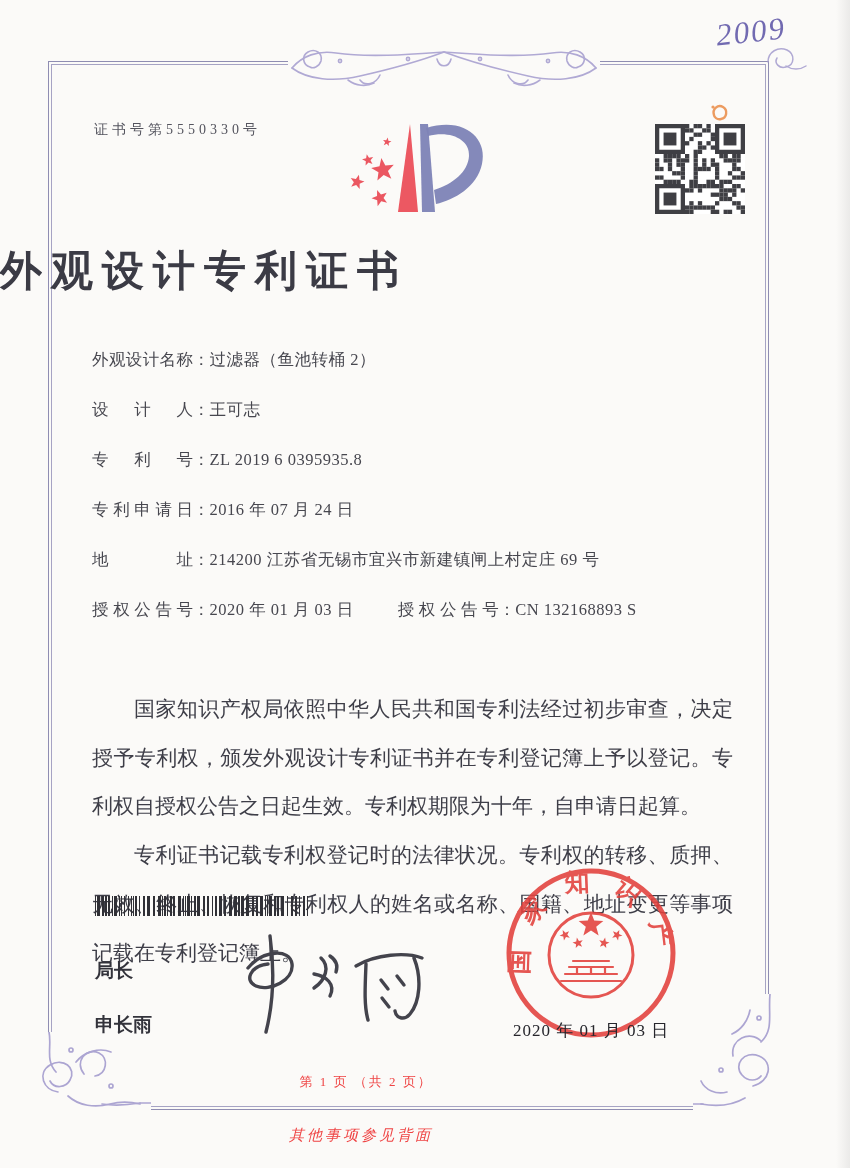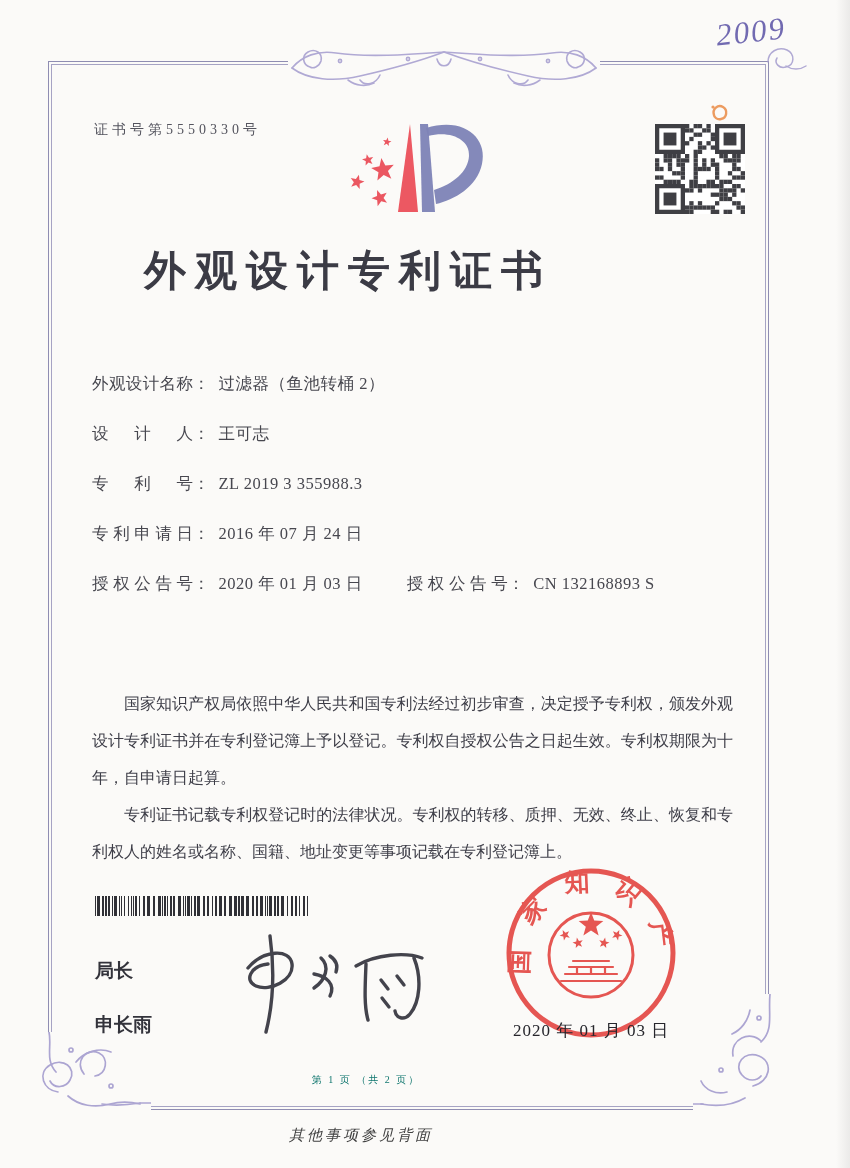--- a/index.html
+++ b/index.html
@@ -19,46 +19,46 @@
   .ornament{position:absolute;}
   
   .cert-no{position:absolute;left:94px;top:121px;font-size:14px;
     letter-spacing:4px;color:#54545e;}
   .handwritten{position:absolute;left:716px;top:14px;font-size:31px;
     color:#5a51a5;font-style:italic;transform:rotate(-6deg);
     font-family:"Liberation Serif",serif;letter-spacing:2px;opacity:.85;}
   .logo{position:absolute;left:336px;top:112px;}
   .qr{position:absolute;left:655px;top:124px;}
   .ink-smudge{position:absolute;left:704px;top:101px;}
-  .doc-title{position:absolute;left:0;width:696px;top:243px;text-align:center;
+  .doc-title{position:absolute;left:0;width:696px;top:243px;
     font-size:42px;font-weight:bold;letter-spacing:9px;color:#3b3b45;}
   
   .fields{position:absolute;left:92px;top:349px;width:660px;font-size:16.5px;color:#47474f;}
   .field-row{height:50px;white-space:nowrap;}
-  .field-label{display:inline-block;width:101px;text-align:justify;text-align-last:justify;margin-top:24px;}
+  .field-label{display:inline-block;width:101px;text-align:justify;text-align-last:justify;}
   .field-colon{display:inline-block;}
-  .field-value{margin-left:9px;letter-spacing:.5px;}
+  .field-value{letter-spacing:.5px;}
   .grant-gap{display:inline-block;width:44px;}
   
   .body-text{position:absolute;left:92px;top:685px;width:641px;
-    font-size:16px;line-height:2.32;color:#3e3e48;text-align:justify;}
+    font-size:21px;line-height:2.32;color:#3e3e48;text-align:justify;}
   .body-text p{margin:0;text-indent:2em;}
   
   .barcode{position:absolute;left:95px;top:896px;}
   .officer{position:absolute;left:95px;top:958px;font-size:19px;
     font-weight:bold;color:#33333b;font-family:"Liberation Sans","DejaVu Sans",sans-serif;}
   .officer .name{margin-top:28px;}
   .signature{position:absolute;left:218px;top:930px;}
   .seal{position:absolute;left:503px;top:863px;}
   .seal-date{position:absolute;left:496px;top:1019px;width:190px;text-align:center;
     font-size:17px;color:#26262c;letter-spacing:1px;z-index:5;}
   .page-info{position:absolute;left:0;width:732px;top:1073px;text-align:center;
-    font-size:10px;letter-spacing:2px;color:#0f766e;}
+    font-size:13px;letter-spacing:2px;color:#ef4444;}
   .back-note{position:absolute;left:0;width:722px;top:1126px;text-align:center;
-    font-size:15px;letter-spacing:3px;color:#404040;font-style:italic;}
+    font-size:15px;letter-spacing:3px;color:#ef4444;font-style:italic;}
 </style>
 </head>
 <body>
 
 <div id="page">
 
   <div class="edge-shadow"></div>
 
   <div class="handwritten">2009</div>
 
@@ -295,24 +295,27 @@
   <div class="doc-title">外观设计专利证书</div>
 
   <div class="fields">
     <div class="field-row">
       <span class="field-label">外观设计名称</span><span class="field-colon">：</span><span class="field-value">过滤器（鱼池转桶 2）</span>
     </div>
     <div class="field-row">
       <span class="field-label">设计人</span><span class="field-colon">：</span><span class="field-value">王可志</span>
     </div>
     <div class="field-row">
-      <span class="field-label">专利号</span><span class="field-colon">：</span><span class="field-value">ZL 2019 3 355988.3</span>
+      <span class="field-label">专利号</span><span class="field-colon">：</span><span class="field-value">ZL 2019 6 0395935.8</span>
     </div>
     <div class="field-row">
       <span class="field-label">专利申请日</span><span class="field-colon">：</span><span class="field-value">2016 年 07 月 24 日</span>
+    </div>
+    <div class="field-row">
+      <span class="field-label">地址</span><span class="field-colon">：</span><span class="field-value">214200 江苏省无锡市宜兴市新建镇闸上村定庄 69 号</span>
     </div>
     <div class="field-row">
       <span class="field-label">授权公告号</span><span class="field-colon">：</span><span class="field-value">2020 年 01 月 03 日</span><span class="grant-gap"></span><span class="field-label">授权公告号</span><span class="field-colon">：</span><span class="field-value">CN 132168893 S</span>
     </div>
   </div>
 
   <div class="body-text">
     <p>国家知识产权局依照中华人民共和国专利法经过初步审查，决定授予专利权，颁发外观设计专利证书并在专利登记簿上予以登记。专利权自授权公告之日起生效。专利权期限为十年，自申请日起算。</p>
     <p>专利证书记载专利权登记时的法律状况。专利权的转移、质押、无效、终止、恢复和专利权人的姓名或名称、国籍、地址变更等事项记载在专利登记簿上。</p>
   </div>

